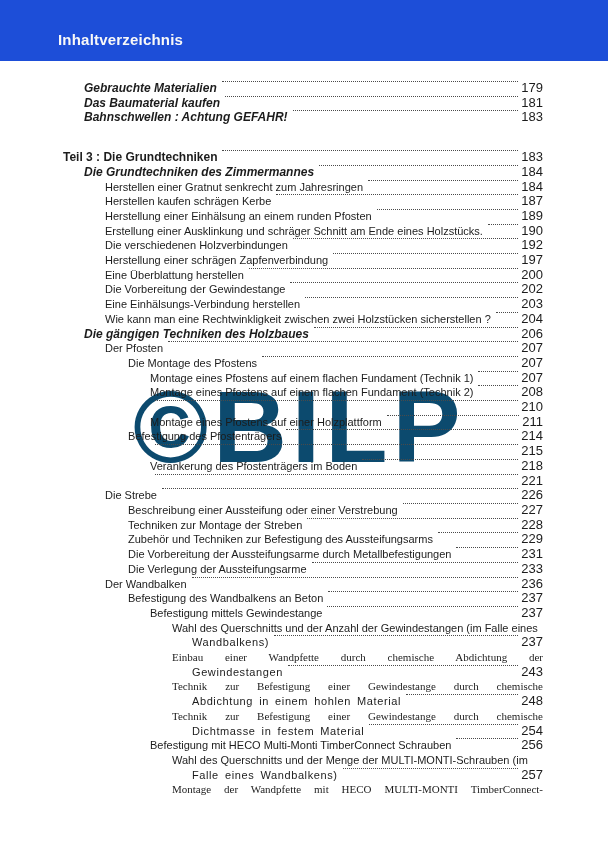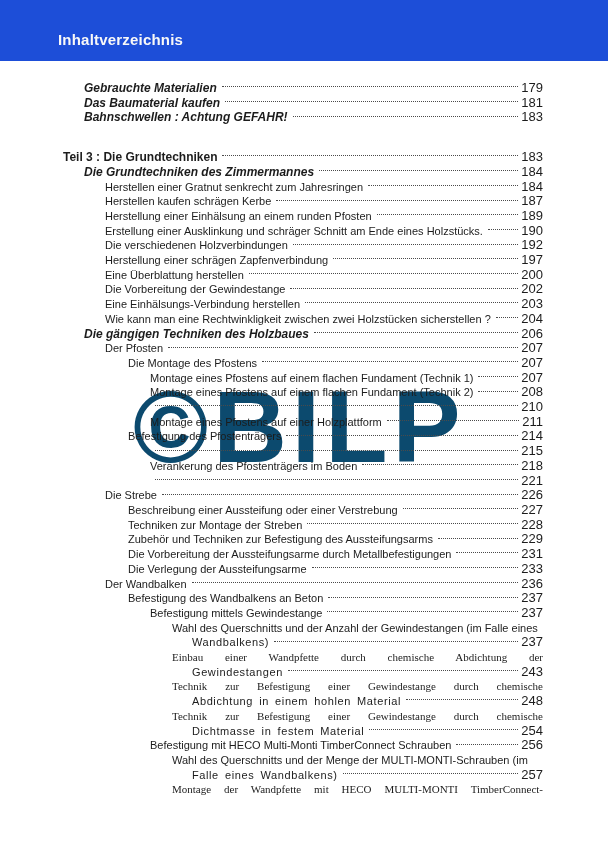--- a/index.html
+++ b/index.html
@@ -25,21 +25,21 @@
     font-size:102px;font-weight:bold;line-height:1;
     color:#0c4a6e;letter-spacing:5px;
     z-index:0;user-select:none;
   }
 
   .toc{
     position:absolute;left:63px;right:65px;top:81px;
     z-index:1;color:#1c1c1c;
   }
   .row{
-    display:flex;align-items:center;
+    display:flex;align-items:flex-start;
     line-height:14.7px;font-size:11px;white-space:nowrap;
   }
   .title-text{flex:0 1 auto;overflow:visible}
   .leader{
     flex:1 1 auto;min-width:6px;
     border-bottom:1.5px dotted #4a4a4a;
     margin:0 3px 3px 5px;
   }
   .pagenum{flex:0 0 auto;font-size:13px;font-weight:normal;font-style:normal}
 

